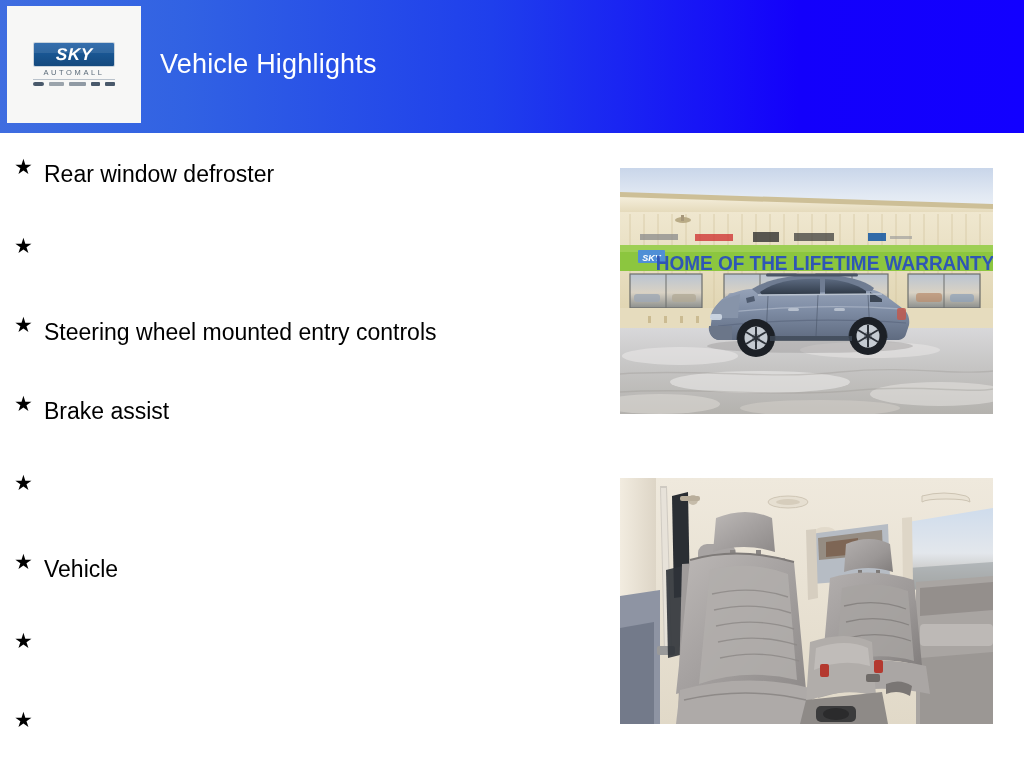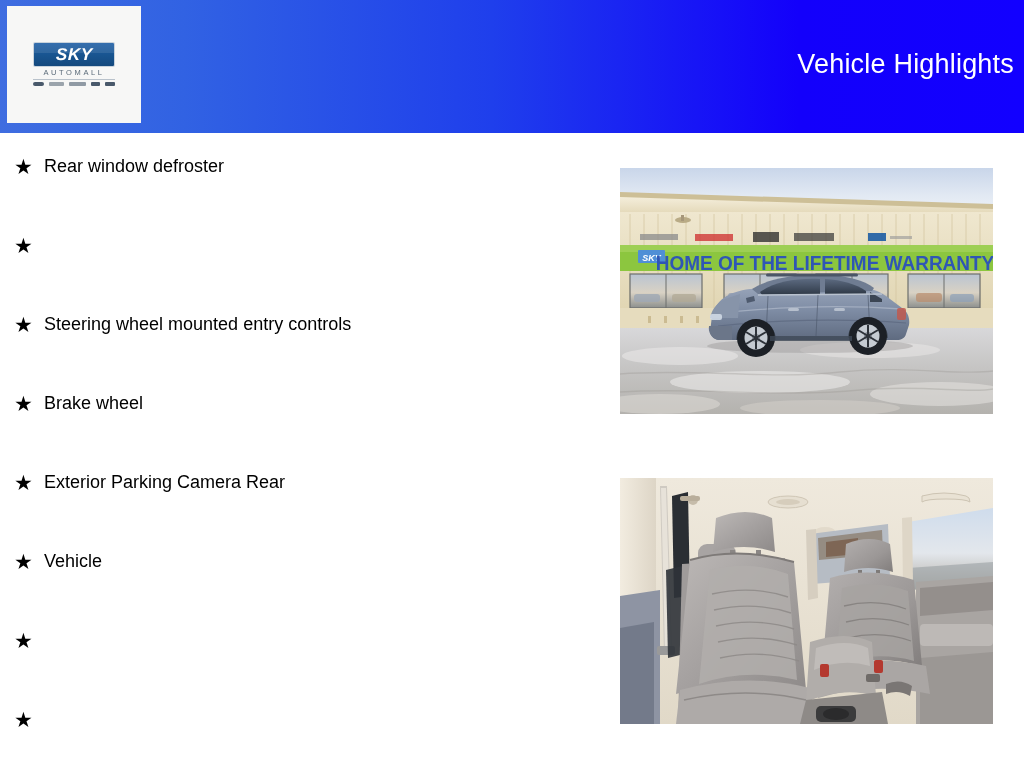--- a/index.html
+++ b/index.html
@@ -109,21 +109,21 @@
   .brand-chip.b2 { width: 15px; opacity: 0.45; }
   .brand-chip.b3 { width: 17px; opacity: 0.5; }
   .brand-chip.b4 { width: 9px; }
   .brand-chip.b5 { width: 10px; }
 
   .slide-title {
     position: absolute;
     left: 160px;
     top: 46px;
     width: 854px;
-    text-align: right;
+    text-align: left;
     color: #ffffff;
     font-size: 27px;
     font-weight: normal;
     letter-spacing: 0.2px;
     line-height: 36px;
     white-space: nowrap;
   }
 
   
   .features-list {
@@ -140,24 +140,25 @@
   }
   .feature-star {
     width: 30px;
     flex: 0 0 30px;
     font-size: 21px;
     line-height: 33px;
     color: #000000;
     text-align: left;
   }
   .feature-label {
-    font-size: 18px;
+    font-size: 23px;
     line-height: 33px;
     color: #000000;
     white-space: nowrap;
+    margin-top: 8px;
   }
 
   
   .photo {
     position: absolute;
     overflow: hidden;
     background: #dfe3ea;
   }
   #photo-exterior {
     left: 620px;
@@ -207,25 +208,24 @@
     </li>
     <li class="feature-item">
       <span class="feature-star">★</span>
     </li>
     <li class="feature-item">
       <span class="feature-star">★</span>
       <span class="feature-label">Steering wheel mounted entry controls</span>
     </li>
     <li class="feature-item">
       <span class="feature-star">★</span>
-      <span class="feature-label">Brake wheel</span>
-    </li>
-    <li class="feature-item">
-      <span class="feature-star">★</span>
-      <span class="feature-label">Exterior Parking Camera Rear</span>
+      <span class="feature-label">Brake assist</span>
+    </li>
+    <li class="feature-item">
+      <span class="feature-star">★</span>
     </li>
     <li class="feature-item">
       <span class="feature-star">★</span>
       <span class="feature-label">Vehicle</span>
     </li>
     <li class="feature-item">
       <span class="feature-star">★</span>
     </li>
     <li class="feature-item">
       <span class="feature-star">★</span>

